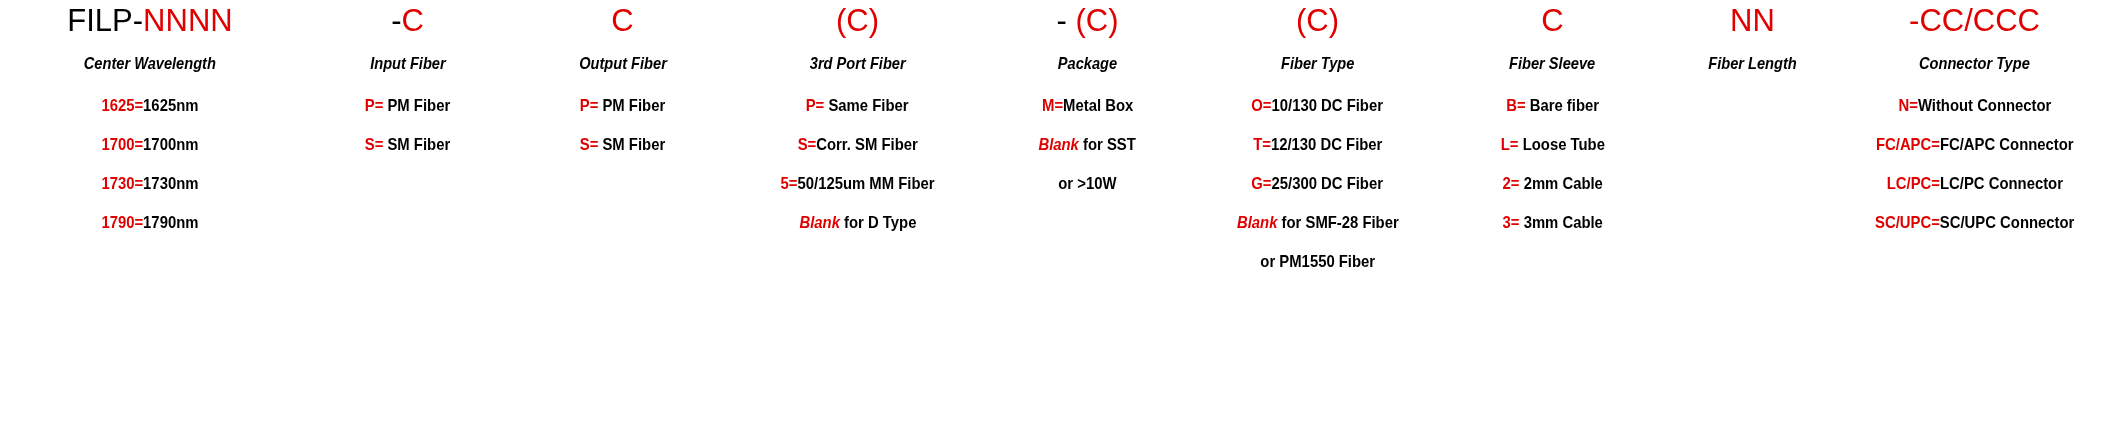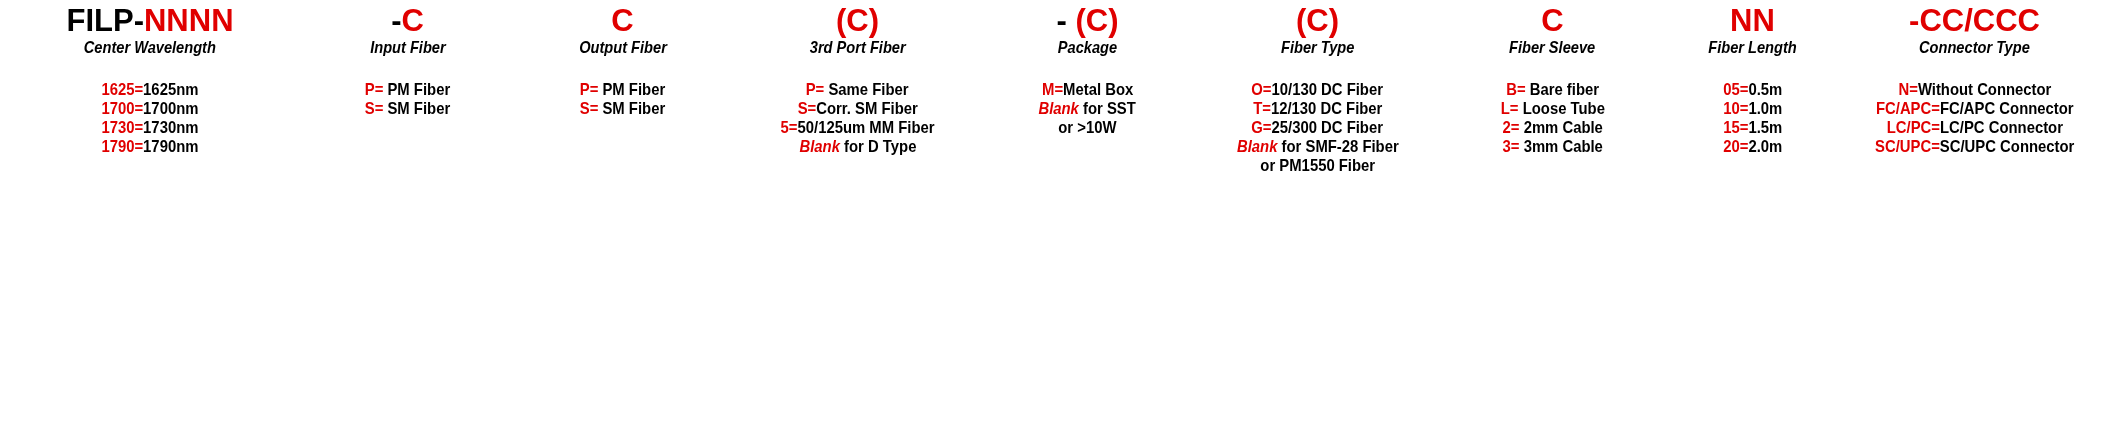--- a/index.html
+++ b/index.html
@@ -39,45 +39,47 @@
   .col-2 { width: 215px; }
   .col-3 { width: 255px; }
   .col-4 { width: 205px; }
   .col-5 { width: 255px; }
   .col-6 { width: 215px; }
   .col-7 { width: 185px; }
   .col-8 { width: 259px; align-items: center; }
 
   .code {
     font-family: "Liberation Sans", sans-serif;
-    font-weight: bold;
+    font-weight: normal;
     font-size: 31px;
     letter-spacing: 0px;
     line-height: 34px;
     white-space: nowrap;
+    margin-bottom: 16px;
   }
   .code .blk { color: #000000; }
   .code .red { color: #e00000; }
 
   .title {
     font-family: "Liberation Sans Narrow", "Liberation Sans", sans-serif;
     font-weight: bold;
     font-style: italic;
     font-size: 17px;
     line-height: 20px;
     color: #000000;
     white-space: nowrap;
     margin-bottom: 22px;
     transform: scaleX(0.86);
   }
 
   .opts {
     display: flex;
     flex-direction: column;
     align-items: center;
+    gap: 20px;
   }
   .opt {
     font-family: "Liberation Sans Narrow", "Liberation Sans", sans-serif;
     font-weight: bold;
     font-size: 16.5px;
     line-height: 19px;
     white-space: nowrap;
     color: #000000;
     transform: scaleX(0.9);
   }
@@ -153,26 +155,20 @@
         <div class="opts">
           <div class="opt"><span class="k">B</span><span class="k">=</span><span class="v"> Bare fiber</span></div>
           <div class="opt"><span class="k">L</span><span class="k">=</span><span class="v"> Loose Tube</span></div>
           <div class="opt"><span class="k">2</span><span class="k">=</span><span class="v"> 2mm Cable</span></div>
           <div class="opt"><span class="k">3</span><span class="k">=</span><span class="v"> 3mm Cable</span></div>
         </div>
       </div>
       <div class="col col-7">
         <div class="code"><span class="red">NN</span></div>
         <div class="title">Fiber Length</div>
-        <div class="opts">
-          <div class="opt"><span class="k">05</span><span class="k">=</span><span class="v">0.5m</span></div>
-          <div class="opt"><span class="k">10</span><span class="k">=</span><span class="v">1.0m</span></div>
-          <div class="opt"><span class="k">15</span><span class="k">=</span><span class="v">1.5m</span></div>
-          <div class="opt"><span class="k">20</span><span class="k">=</span><span class="v">2.0m</span></div>
-        </div>
       </div>
       <div class="col col-8">
         <div class="code"><span class="red">-</span><span class="red">CC/CCC</span></div>
         <div class="title">Connector Type</div>
         <div class="opts">
           <div class="opt"><span class="k">N</span><span class="k">=</span><span class="v">Without Connector</span></div>
           <div class="opt"><span class="k">FC/APC</span><span class="k">=</span><span class="v">FC/APC Connector</span></div>
           <div class="opt"><span class="k">LC/PC</span><span class="k">=</span><span class="v">LC/PC Connector</span></div>
           <div class="opt"><span class="k">SC/UPC</span><span class="k">=</span><span class="v">SC/UPC Connector</span></div>
         </div>

